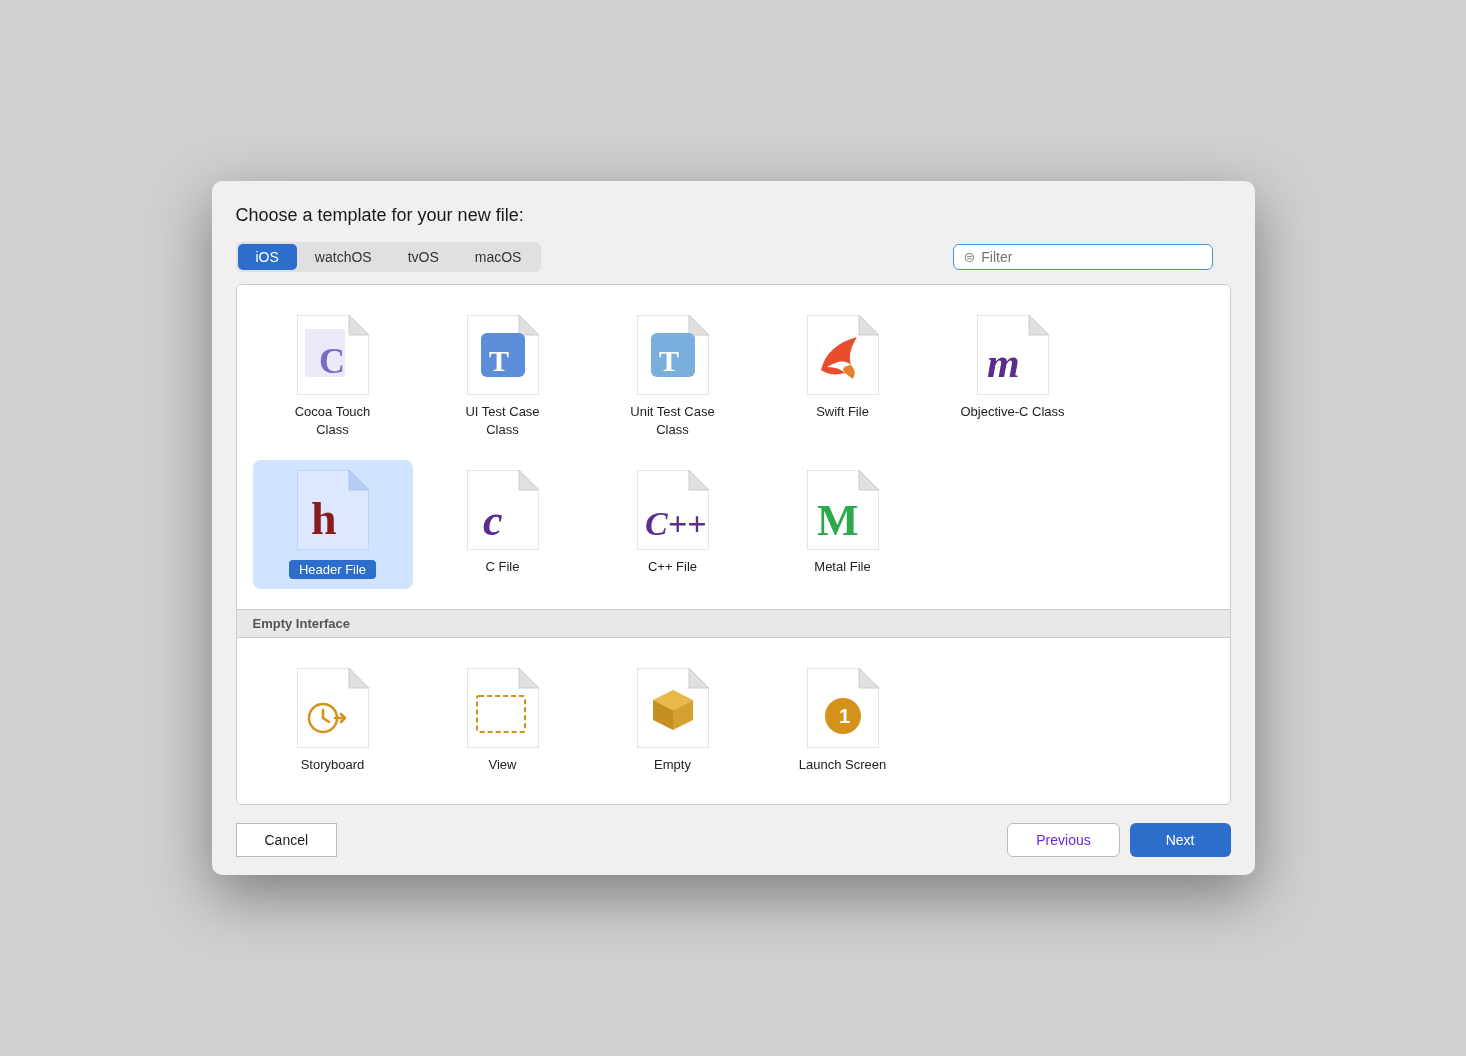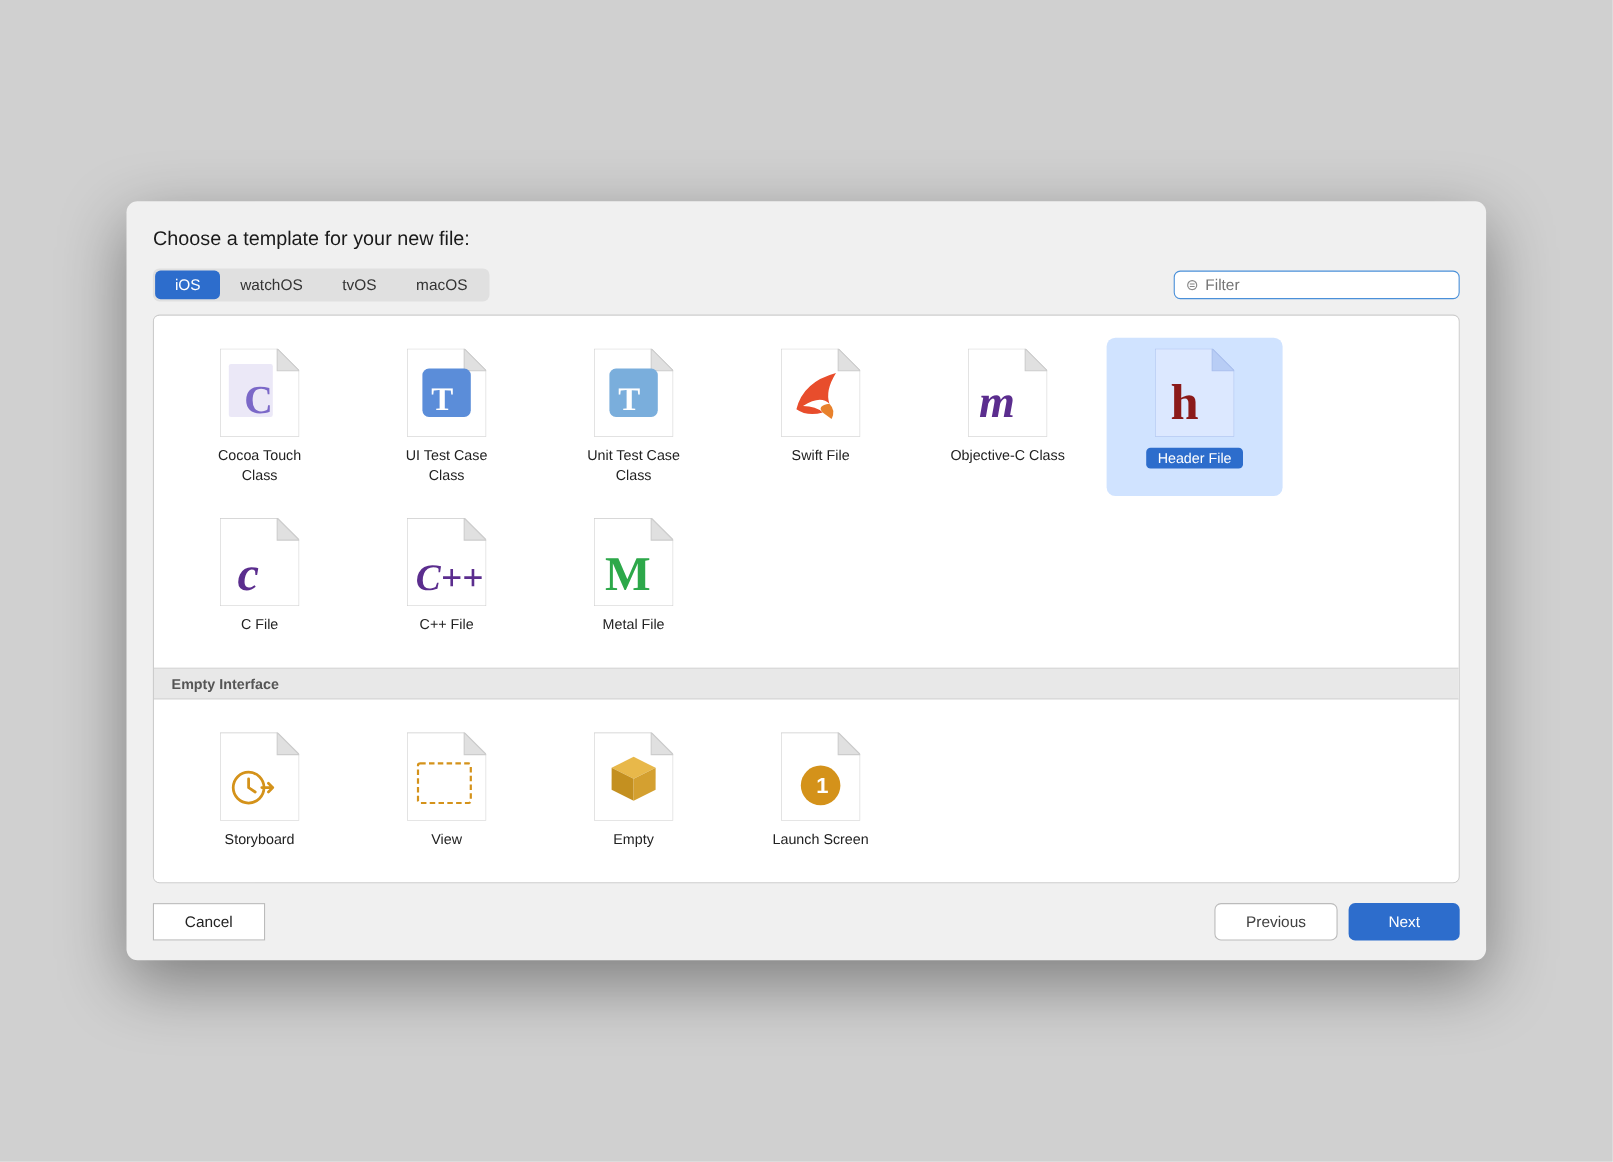--- a/index.html
+++ b/index.html
@@ -7,36 +7,36 @@
       background: #d0d0d0;
       display: flex;
       justify-content: center;
       align-items: center;
       min-height: 100vh;
       font-family: -apple-system, BlinkMacSystemFont, 'Helvetica Neue', sans-serif;
     }
     .dialog {
       background: #f0f0f0;
       border-radius: 10px;
-      width: 1236px;
+      width: 1043px;
       box-shadow: 0 20px 60px rgba(0,0,0,0.4);
       overflow: hidden;
       padding: 24px 0 0 0;
     }
     .dialog-title {
       font-size: 18px;
       font-weight: 400;
       color: #1a1a1a;
       padding: 0 24px 16px 24px;
     }
     .tabs-and-filter {
       display: flex;
       align-items: center;
       justify-content: space-between;
-      padding: 0 24px 0 24px;
+      padding: 0 42px 0 24px;
       margin-bottom: 0;
     }
     .tabs {
       display: flex;
       gap: 0;
       background: #e0e0e0;
       border-radius: 6px;
       padding: 2px;
     }
     .tab {
@@ -151,21 +151,21 @@
       display: flex;
       gap: 10px;
     }
     .previous-btn {
       background: white;
       border: 1px solid #bbb;
       border-radius: 6px;
       padding: 8px 28px;
       font-size: 14px;
       cursor: pointer;
-      color: #404040;
+      color: #6d28d9;
       margin-left: 45px;
     }
     .next-btn {
       background: #2d6dcc;
       border: none;
       border-radius: 6px;
       padding: 8px 36px;
       font-size: 14px;
       cursor: pointer;
       color: white;

